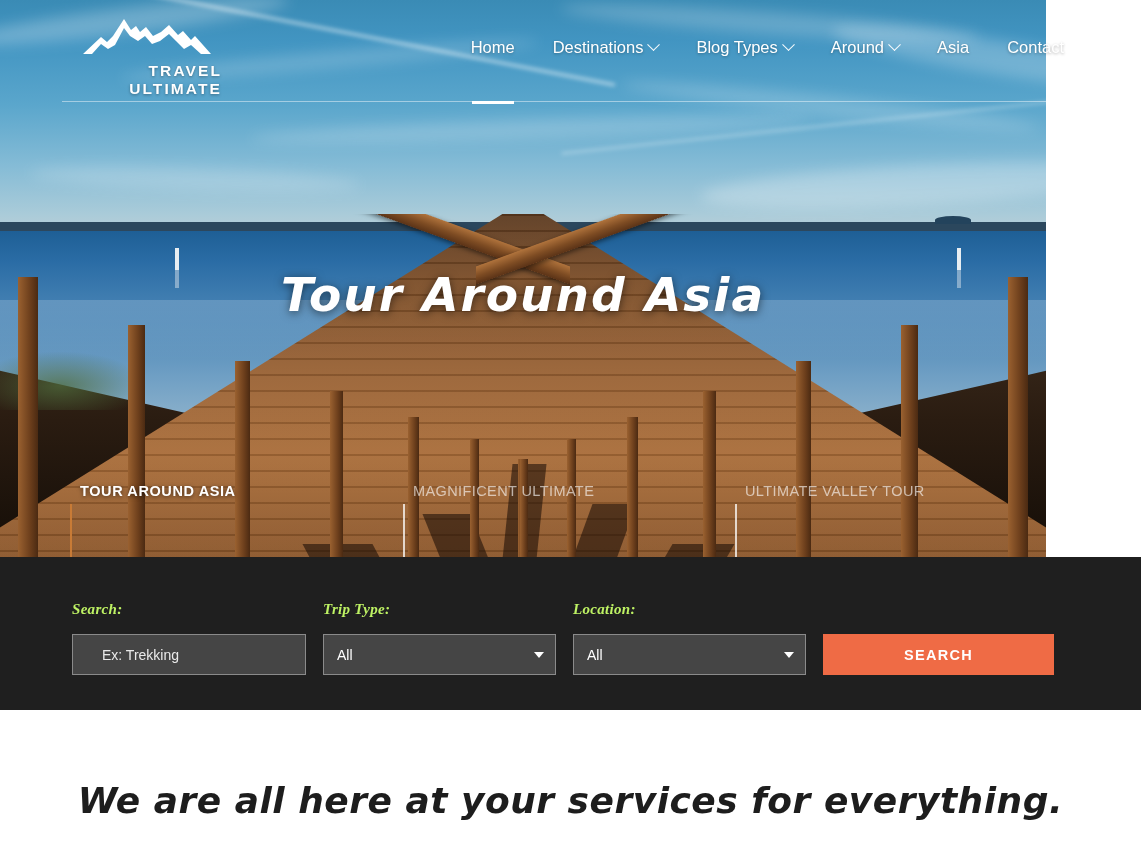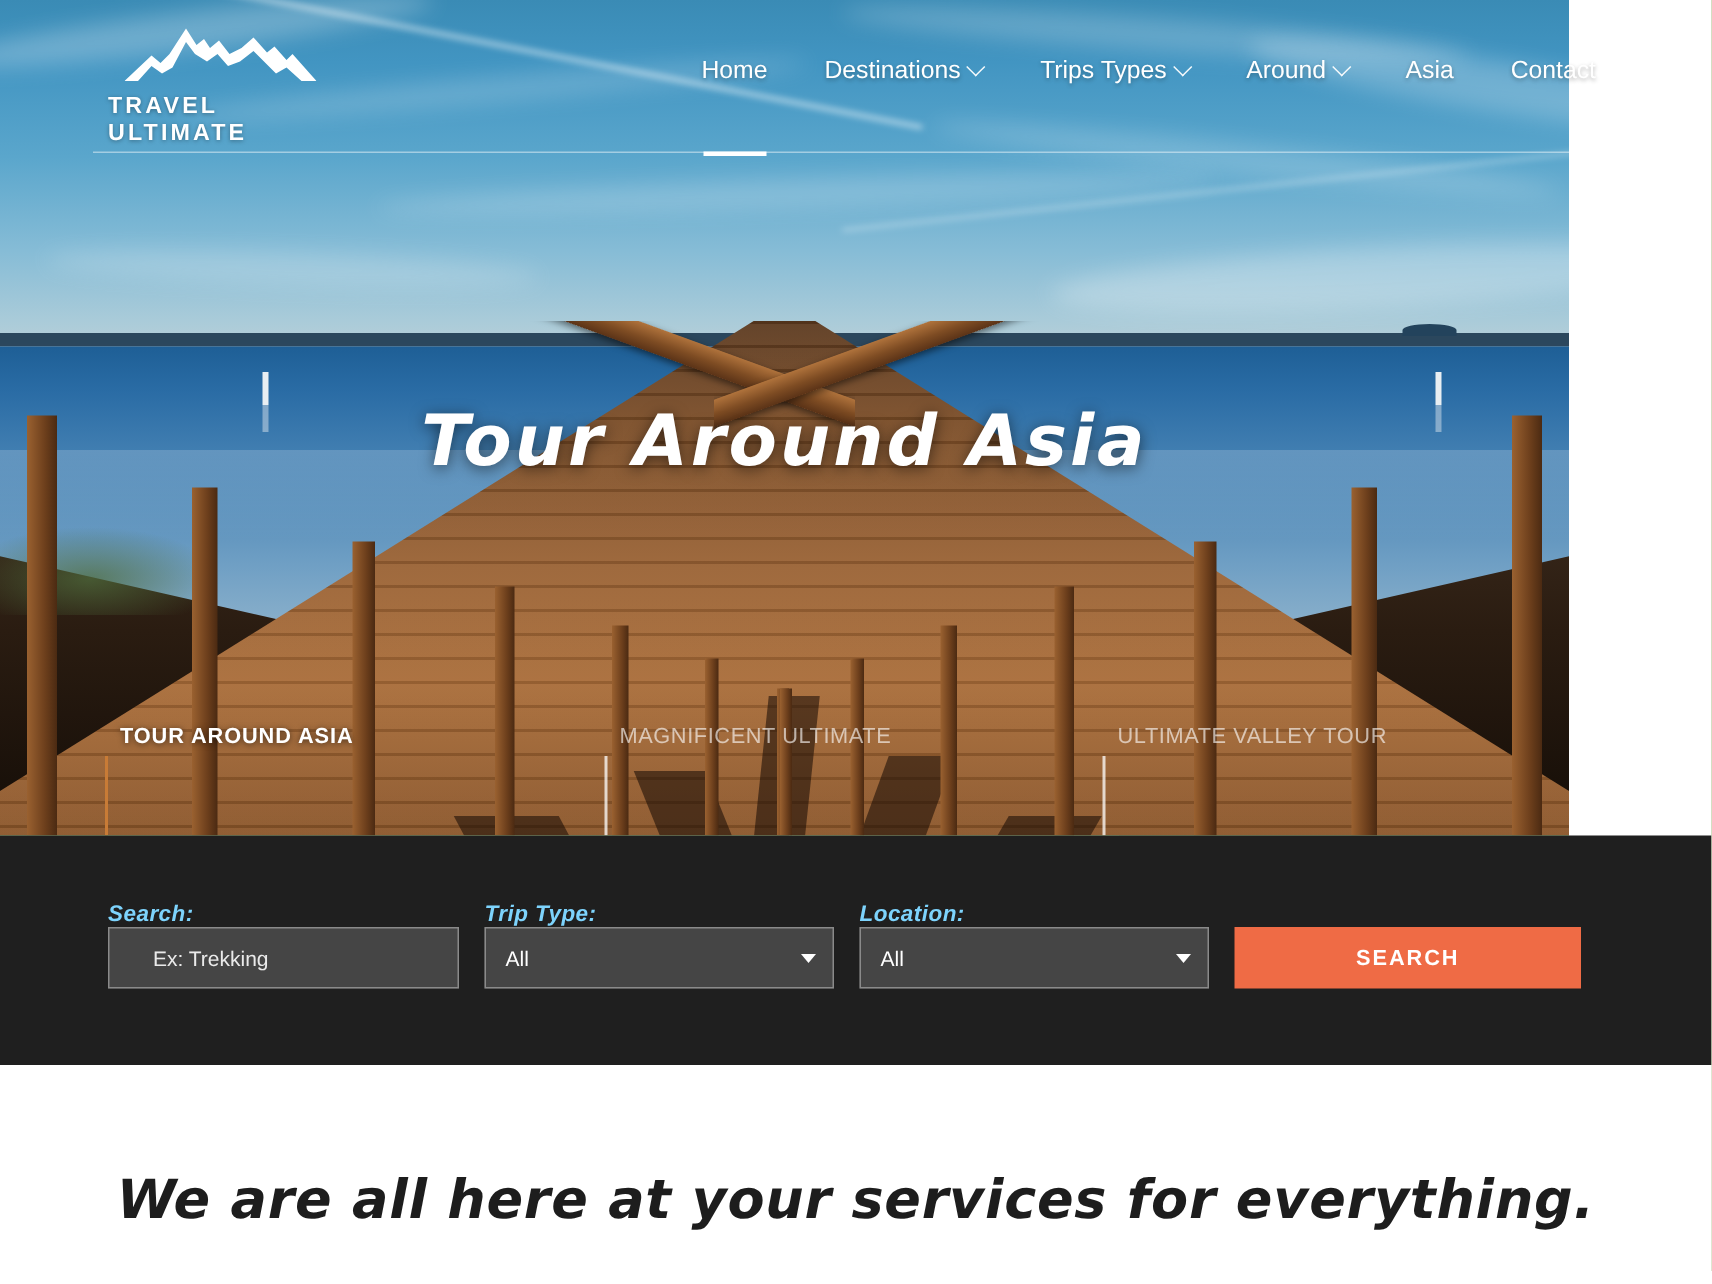--- a/index.html
+++ b/index.html
@@ -127,21 +127,21 @@
     font-size:47px; font-weight:700; font-style:italic;
     letter-spacing:2px; color:#fff;
     text-shadow:0 2px 10px rgba(0,0,0,.55);
   }
 
   
   .header { position:absolute; left:0; top:0; width:100%; height:110px; z-index:30; }
   .logo { position:absolute; left:72px; top:14px; width:150px; }
   .logo svg { display:block; width:128px; height:44px; margin:0 auto; }
   .logo-text {
-    margin-top:4px; text-align:left; color:#fff; font-size:15.5px;
+    margin-top:4px; text-align:right; color:#fff; font-size:15.5px;
     font-weight:700; letter-spacing:2.1px;
     text-shadow:0 1px 3px rgba(0,0,0,.35);
   }
   .nav { position:absolute; right:58px; top:38px; display:flex; align-items:center; gap:0; }
   .nav-item {
     position:relative; color:#fff; font-size:16.5px; padding:0 19px;
     cursor:pointer; display:flex; align-items:center; gap:6px;
     text-shadow:0 1px 3px rgba(0,0,0,.3); white-space:nowrap;
   }
   .caret { display:inline-block; width:9px; height:9px;
@@ -174,22 +174,22 @@
   .st-idle .lbl   { color:rgba(255,255,255,.62); font-weight:400; letter-spacing:.4px;}
 
   
   .searchbar {
     position:absolute; left:0; top:557px; width:100%; height:153px;
     background:#1f1f1f; z-index:25;
   }
   .search-inner { position:absolute; left:72px; top:44px; display:flex; align-items:flex-end; gap:17px; }
   .field { position:relative; }
   .field-label {
-    color:#7dd3fc; font-size:15px; margin-bottom:0;
-    font-family:Liberation Sans, sans-serif; font-style:italic; font-weight:700;
+    color:#bef264; font-size:15px; margin-bottom:16px;
+    font-family:Liberation Serif, serif; font-style:italic; font-weight:700;
     letter-spacing:.3px;
   }
   .ctrl {
     height:41px; background:#454545; border:1px solid #8a8a8a;
     color:#fff; font-size:14px; display:flex; align-items:center;
     padding:0 13px; position:relative;
   }
   .ctrl-search { width:234px; }
   .ctrl-select { width:233px; padding-right:30px; }
   .sel-arrow {
@@ -312,21 +312,21 @@
     <div class="nav">
       <div class="nav-item">
         <span>Home</span>
         <span class="nav-underline"></span>
       </div>
       <div class="nav-item">
         <span>Destinations</span>
         <span class="caret"></span>
       </div>
       <div class="nav-item">
-        <span>Trips Types</span>
+        <span>Blog Types</span>
         <span class="caret"></span>
       </div>
       <div class="nav-item">
         <span>Around</span>
         <span class="caret"></span>
       </div>
       <div class="nav-item">
         <span>Asia</span>
       </div>
       <div class="nav-item">

